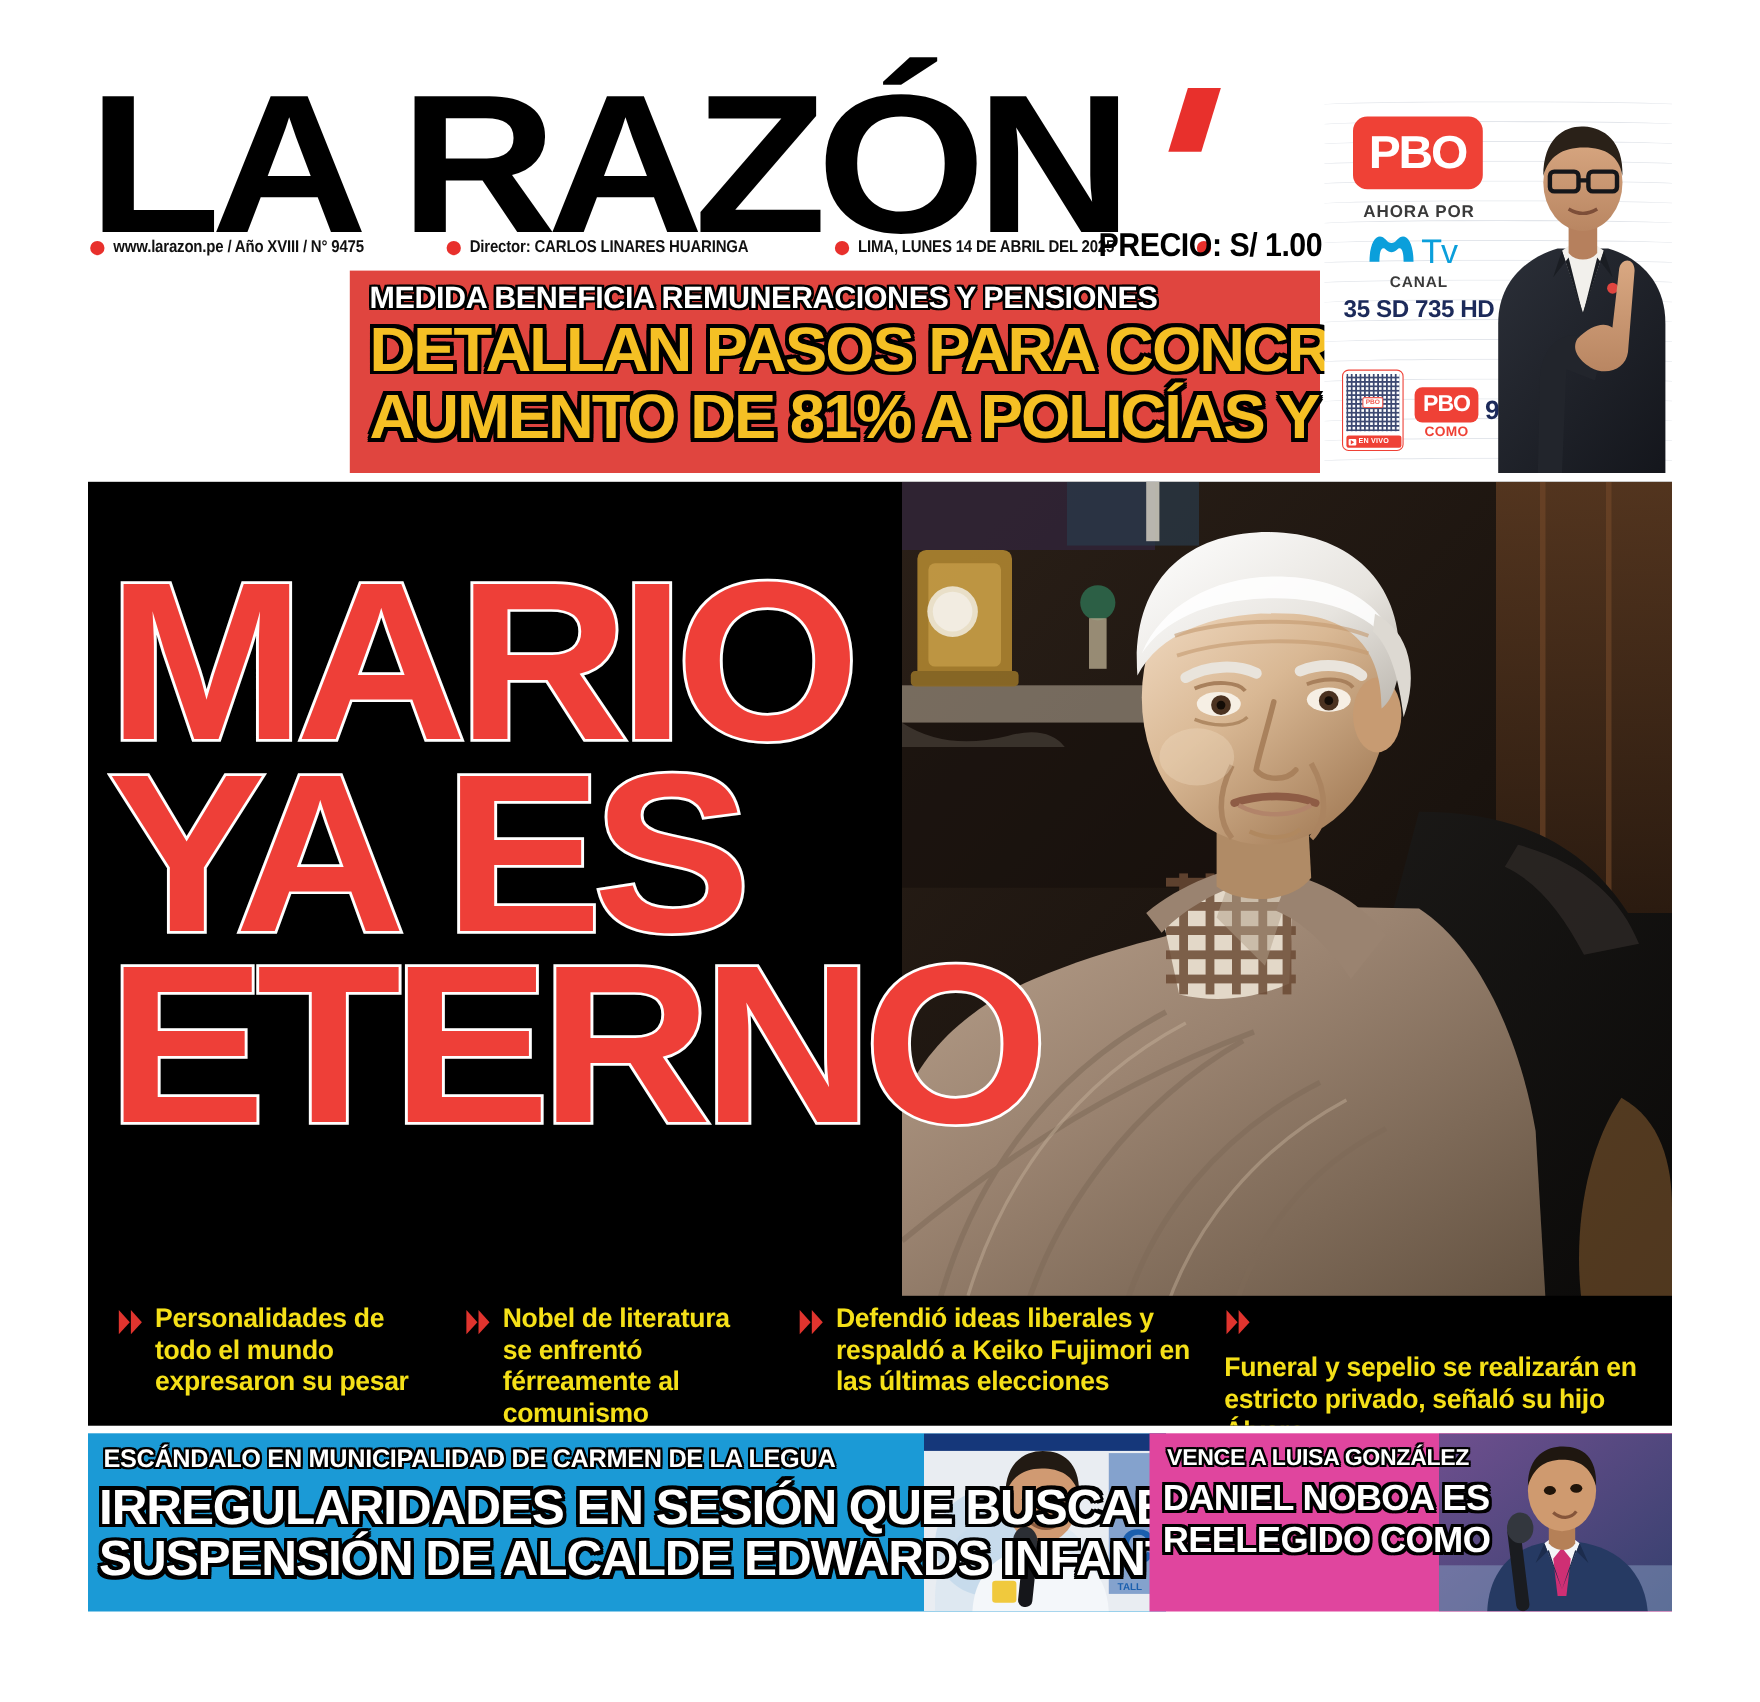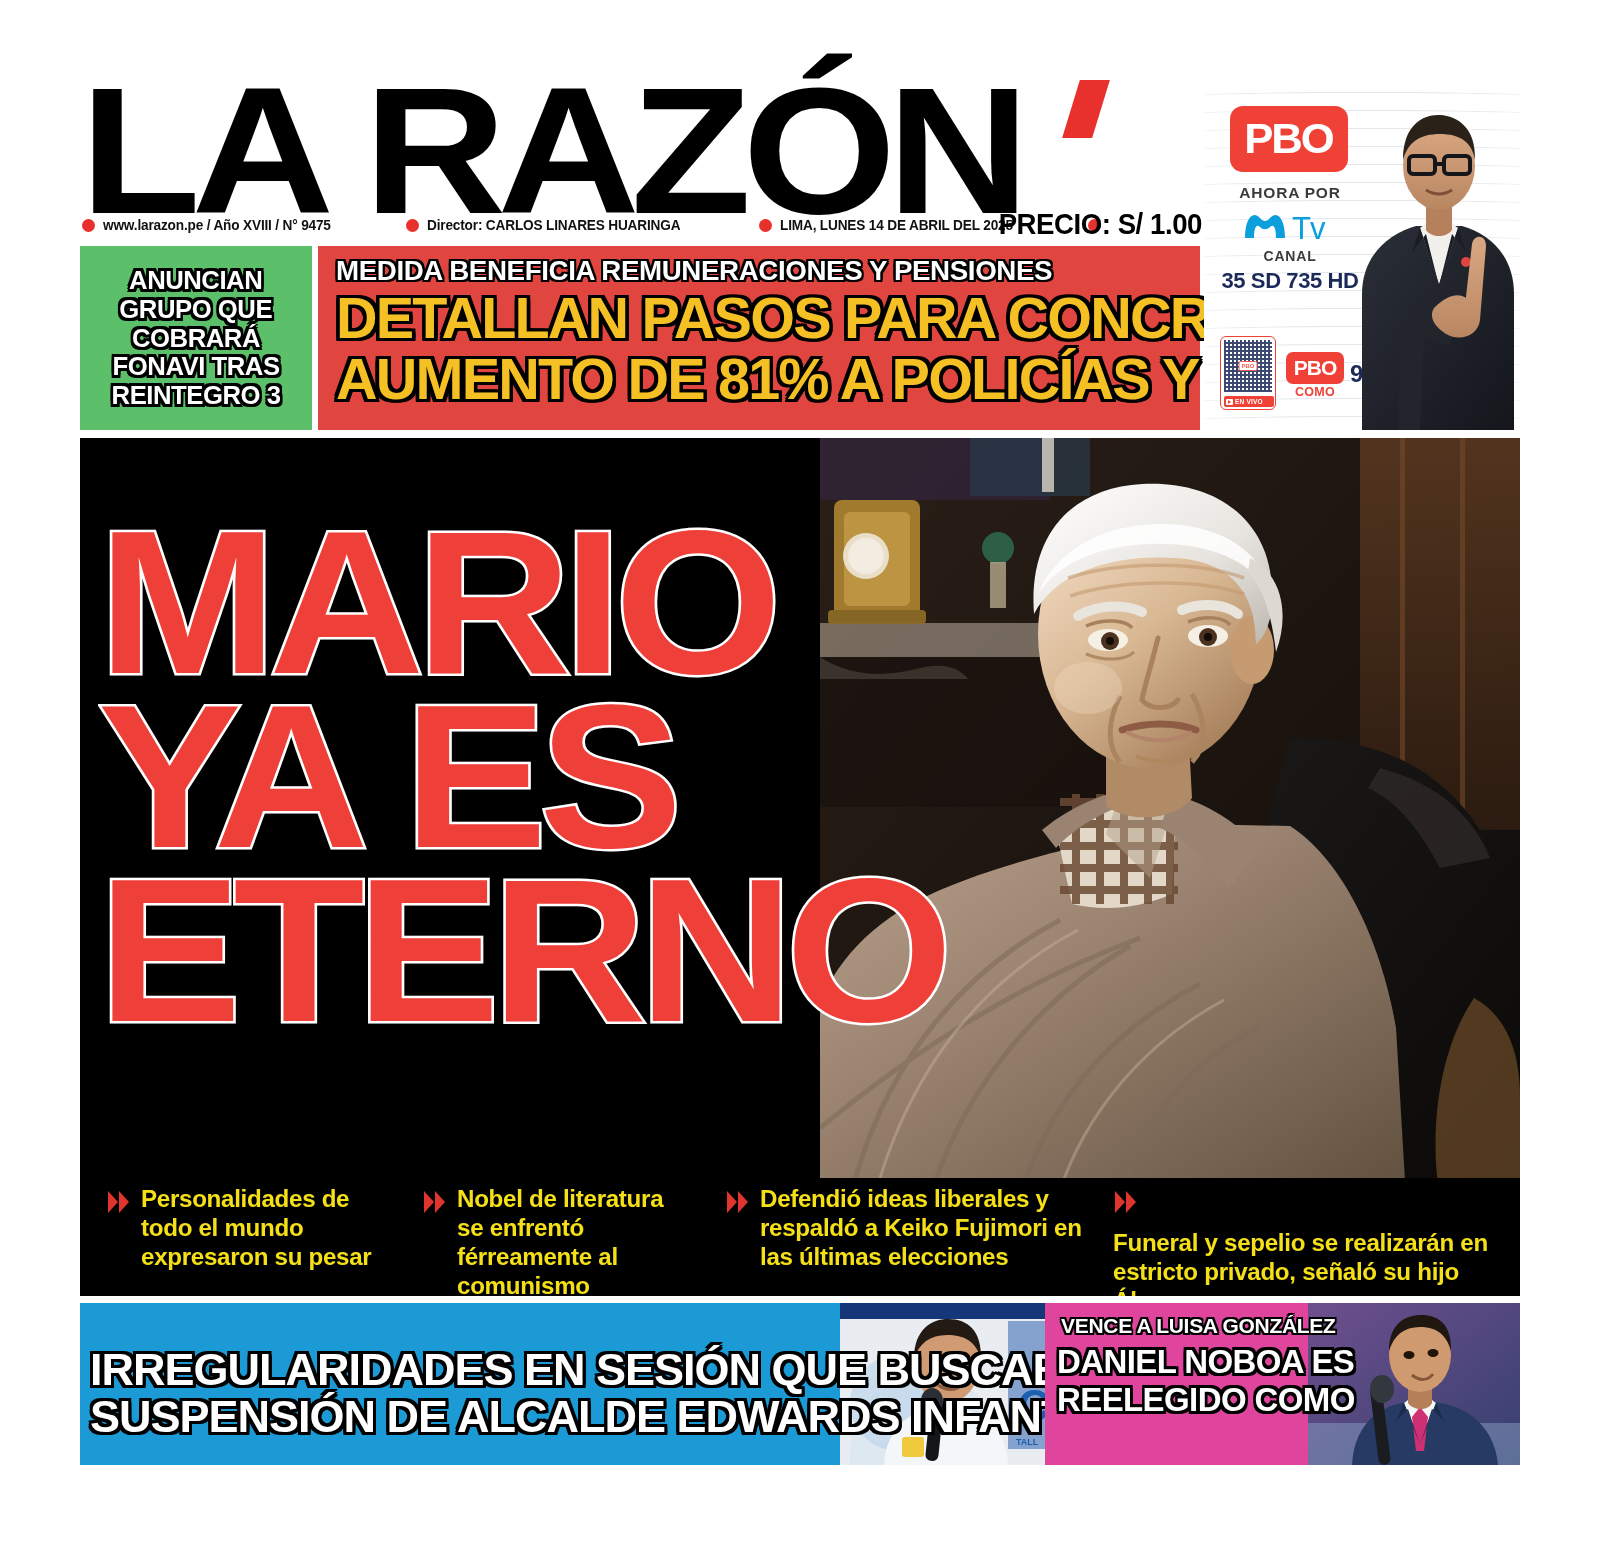--- a/index.html
+++ b/index.html
@@ -282,27 +282,20 @@
     <span class="bdot" style="margin-left:44px;"></span>
     <span class="btext b2">Director: CARLOS LINARES HUARINGA</span>
     <span class="bdot" style="margin-left:44px;"></span>
     <span class="btext b3">LIMA, LUNES 14 DE ABRIL DEL 2025</span>
     <span class="bdot" style="margin-left:44px;"></span>
     <span class="price">PRECIO: S/ 1.00</span>
   </div>
 
   <div class="promo-row">
 
-    <div class="green-box">
-      <div class="green-line">ANUNCIAN</div>
-      <div class="green-line">GRUPO QUE</div>
-      <div class="green-line">COBRARÁ</div>
-      <div class="green-line">FONAVI TRAS</div>
-      <div class="green-line">REINTEGRO 3</div>
-    </div>
 
     <div class="red-box">
       <div class="red-kicker">MEDIDA BENEFICIA REMUNERACIONES Y PENSIONES</div>
       <div class="red-head">DETALLAN PASOS PARA CONCRETAR</div>
       <div class="red-head l2">AUMENTO DE 81% A POLICÍAS Y FFAA</div>
     </div>
   </div>
 
   <div class="pbo-ad">
     <div class="pbo-waves">
@@ -615,20 +608,21 @@
           <ellipse cx="95" cy="60" rx="6" ry="4" fill="#241810"></ellipse>
           <ellipse cx="121" cy="58" rx="6" ry="4" fill="#241810"></ellipse>
           <path d="M98 82 C106 88, 116 88, 122 82" stroke="#8a5a3e" stroke-width="3" fill="none"></path>
 
           <rect x="88" y="96" width="13" height="62" rx="6" fill="#15161a" transform="rotate(6 94 128)"></rect>
           <ellipse cx="92" cy="98" rx="11" ry="13" fill="#2b2e34"></ellipse>
 
           <rect x="62" y="134" width="22" height="20" rx="3" fill="#f0c93d"></rect>
         </svg>
       </div>
+      <div class="blue-kicker">ESCÁNDALO EN MUNICIPALIDAD DE CARMEN DE LA LEGUA</div>
       <div class="blue-head">
         <div class="blue-head-line">IRREGULARIDADES EN SESIÓN QUE BUSCABA</div>
         <div class="blue-head-line">SUSPENSIÓN DE ALCALDE EDWARDS INFANTE</div>
       </div>
     </div>
 
     <div class="pink-card">
       <div class="pink-photo">
         <svg width="212" height="162" viewBox="0 0 212 162">
           <defs>

